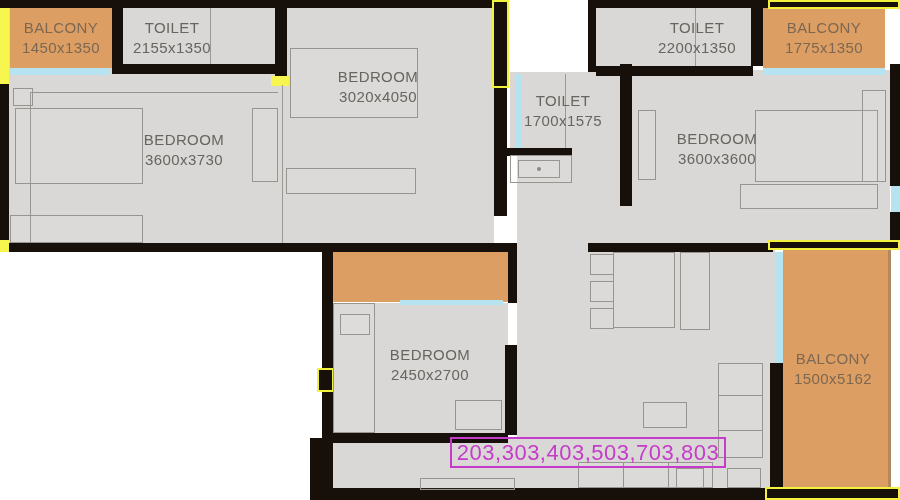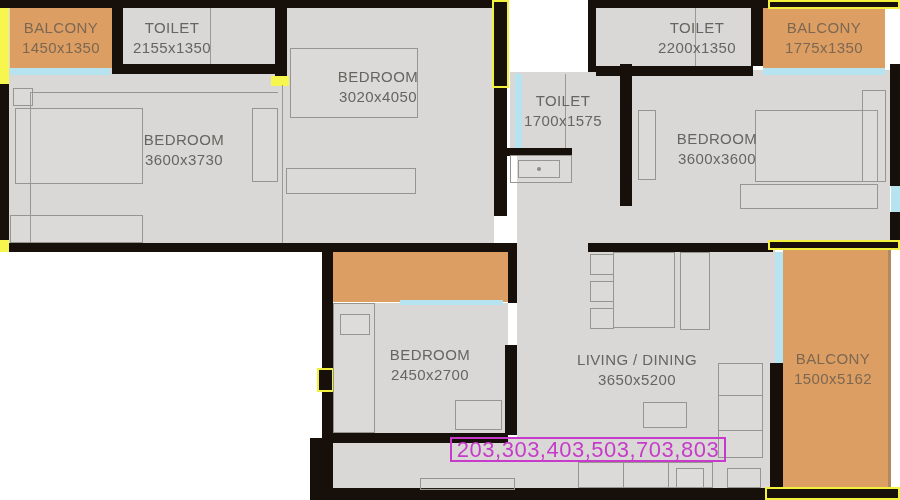--- a/index.html
+++ b/index.html
@@ -13,21 +13,21 @@
   .win{background:#b5e3ef;}
   .ymark{background:#f7f64e;}
   .ywall{background:#17100a;border:2px solid #f2f23c;box-sizing:border-box;}
   .pline{background:#9a9994;}
   .furn{border:1px solid #96958f;box-sizing:border-box;background:rgba(255,255,255,0.06);}
   .fline{background:#96958f;}
   .dot{width:4px;height:4px;border-radius:50%;background:#8b8a85;}
   .label{position:absolute;transform:translate(-50%,-50%);text-align:center;
          font-size:15px;line-height:1.3;color:#66655f;letter-spacing:.4px;white-space:nowrap;}
   .label.on-balcony{color:#7c6852;}
-  .magenta-box{position:absolute;left:450px;top:437px;width:276px;height:25px;
+  .magenta-box{position:absolute;left:450px;top:437px;width:276px;height:31px;
                border:2px solid #c63bc9;box-sizing:border-box;color:#c63bc9;
                font-size:22px;letter-spacing:.5px;display:flex;align-items:center;
                justify-content:center;white-space:nowrap;}
 </style>
 </head>
 <body>
 
 <div class="plan">
 
   <div class="abs floor" style="left:8px;top:8px;width:276px;height:237px;"></div>
@@ -162,24 +162,20 @@
     <div>1700x1575</div>
   </div>
   <div class="label" style="left:717px;top:148px;">
     <div>BEDROOM</div>
     <div>3600x3600</div>
   </div>
   <div class="label" style="left:430px;top:364px;">
     <div>BEDROOM</div>
     <div>2450x2700</div>
   </div>
-  <div class="label" style="left:637px;top:369px;">
-    <div>LIVING / DINING</div>
-    <div>3650x5200</div>
-  </div>
   <div class="label on-balcony" style="left:833px;top:368px;">
     <div>BALCONY</div>
     <div>1500x5162</div>
   </div>
 
   <div class="magenta-box">203,303,403,503,703,803</div>
 
 </div>
 
 </body></html>

